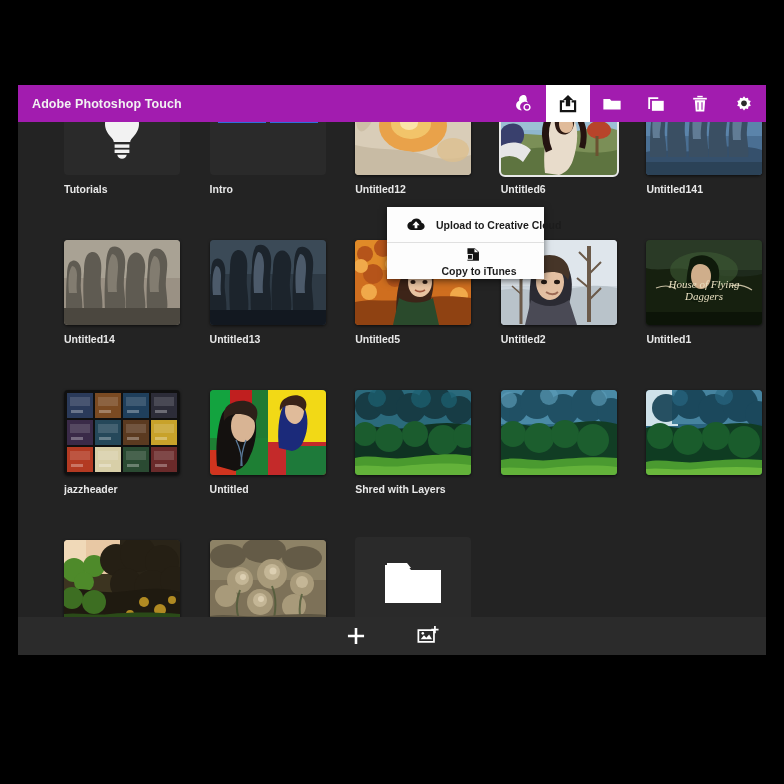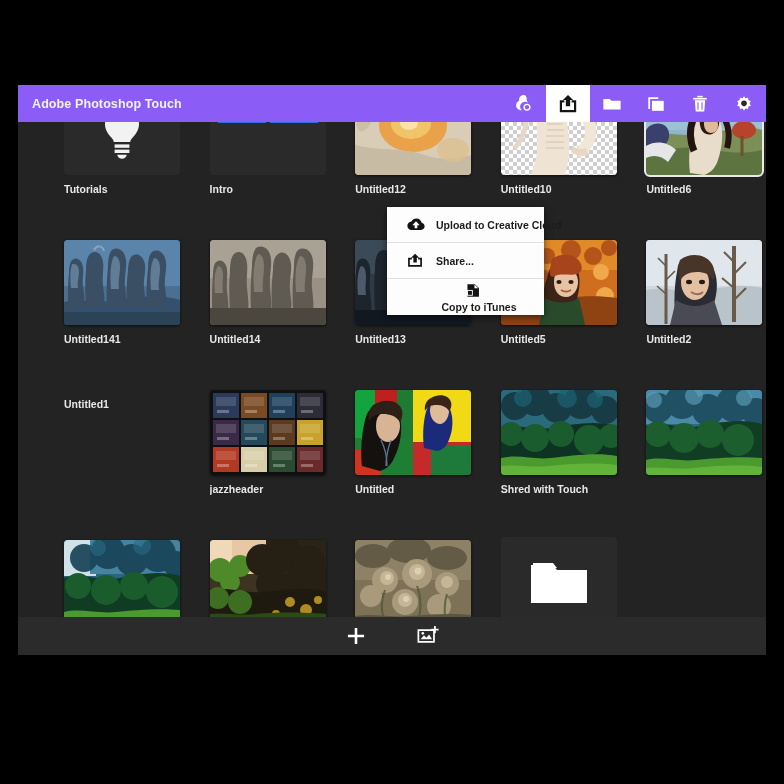--- a/index.html
+++ b/index.html
@@ -19,21 +19,21 @@
     width: 748px;
     height: 570px;
     background: #232323;
     overflow: hidden;
   }
 
   
   .titlebar {
     position: relative;
     height: 37px;
-    background: #8b5cf6;
+    background: #a21caf;
     display: flex;
     align-items: center;
   }
   .app-title {
     color: #f2f2f2;
     font-size: 12.5px;
     font-weight: bold;
     letter-spacing: .1px;
     margin-left: 14px;
     white-space: nowrap;
@@ -312,39 +312,20 @@
         <ellipse cx="58" cy="36" rx="34" ry="26" fill="#e9a24a"></ellipse>
         <ellipse cx="56" cy="34" rx="20" ry="15" fill="#f2c46a"></ellipse>
         <ellipse cx="54" cy="33" rx="9" ry="7" fill="#fbe3a8"></ellipse>
         <path d="M0 55c22 6 46 2 70 10 18 6 32 4 46 0v20H0z" fill="#c8bba4"></path>
         <path d="M12 10c10 8 8 22-2 30S-4 20 12 10z" fill="#cdbfa6"></path>
         <ellipse cx="98" cy="60" rx="16" ry="12" fill="#dcbf8e" opacity=".8"></ellipse>
                 </svg>
               </div>
             </div>
             <div class="caption">Untitled12</div>
-          </div>
-        </div>
-        <div class="cell">
-          <div class="cell-inner">
-            <div class="thumb-box">
-              <div class="thumb">
-                <div class="checker" style="width:116px;height:85px;">
-                  <svg class="art" width="116" height="85" viewBox="0 0 116 85" preserveAspectRatio="none">
-                    <path d="M44 0c-8 6-10 16-9 26 1 12 2 24 1 36-1 9-4 16-6 23h34c3-10 5-22 4-34-1-16-4-32-3-45-7-5-14-7-21-6z" fill="#efe3d4"></path>
-          <path d="M44 22c6 2 12 2 17 0l2 8c-6 3-13 3-20 0z" fill="#e1d2bf"></path>
-          <path d="M46 34h16M46 40h17M45 46h18M45 52h18M45 58h18" stroke="#d6c4ad" stroke-width="1.2"></path>
-          <path d="M64 18c8-4 17-3 24 4 7 7 9 18 6 28-3 9-9 15-16 18l-4-9c5-3 9-8 10-15 1-8-3-15-10-17-4-1-8 0-11 2z" fill="#f2e6d7"></path>
-          <path d="M72 56c4 3 9 4 13 2l3 6c-6 3-13 2-18-2z" fill="#e8d7c3"></path>
-          <path d="M22 0c4 10 5 22 3 34-2 10-6 18-11 24" stroke="#e6d8c6" stroke-width="5" fill="none"></path>
-                  </svg>
-                </div>
-              </div>
-            </div>
-            <div class="caption">Untitled10</div>
           </div>
         </div>
         <div class="cell">
           <div class="cell-inner">
             <div class="thumb-box">
               <div class="thumb selected">
                 <svg class="art" width="116" height="85" viewBox="0 0 116 85" preserveAspectRatio="none">
                   <rect width="116" height="85" fill="#8fb6cd"></rect>
         <path d="M0 0h116v40H0z" fill="#9cc0d4"></path>
         <path d="M0 46c20-6 40 2 62-2s36-10 54-4v45H0z" fill="#7b8f57"></path>
@@ -509,20 +490,39 @@
         <path d="M45 52c4 3 9 3 12 0" stroke="#9b6a55" stroke-width="1.8" fill="none"></path>
         <path d="M30 60c12 8 26 8 38 0l8 25H24z" fill="#4a4a55"></path>
                 </svg>
               </div>
             </div>
             <div class="caption">Untitled2</div>
           </div>
         </div>
         <div class="cell">
           <div class="cell-inner">
+            <div class="thumb-box">
+              <div class="thumb">
+                <svg class="art" width="116" height="85" viewBox="0 0 116 85" preserveAspectRatio="none">
+                  <rect width="116" height="85" fill="#1e2a1c"></rect>
+        <path d="M0 0h116v30H0z" fill="#2a3a26"></path>
+        <path d="M0 28c14 4 28-2 44 2s48 10 72 4v51H0z" fill="#16200f"></path>
+        <ellipse cx="58" cy="30" rx="34" ry="18" fill="#3d5a33" opacity=".6"></ellipse>
+        <path d="M46 18c10-6 22-2 26 8 3 9 0 20-4 27-3 6-8 9-14 10l-12-3c-3-13-1-28 1-35 1-5 1-6 3-7z" fill="#0f1a0b"></path>
+        <path d="M54 24c7 0 11 5 11 12s-4 13-10 13-10-6-10-13 3-12 9-12z" fill="#cfae8b"></path>
+        <g stroke="#d8cdb0" stroke-width="1.1" fill="none" opacity=".9">
+          <path d="M10 48c8-3 14-3 20 1"></path>
+                    <path d="M84 46c8-2 16 0 22 4"></path>
+        </g>
+        <text x="58" y="48" font-family="Liberation Serif, serif" font-size="11" fill="#e8dfc0" text-anchor="middle" font-style="italic">House of Flying</text>
+        <text x="58" y="60" font-family="Liberation Serif, serif" font-size="11" fill="#e8dfc0" text-anchor="middle" font-style="italic">Daggers</text>
+        <path d="M0 72h116v13H0z" fill="#0c1408"></path>
+                </svg>
+              </div>
+            </div>
             <div class="caption">Untitled1</div>
           </div>
         </div>
         <div class="cell">
           <div class="cell-inner">
             <div class="thumb-box">
               <div class="thumb">
                 <svg class="art" width="116" height="85" viewBox="0 0 116 85" preserveAspectRatio="none">
                   <rect width="116" height="85" fill="#101010"></rect>
                   <rect x="3" y="3" width="26" height="25" fill="#2a3a5a"></rect>
@@ -622,21 +622,21 @@
                     <circle cx="34" cy="48" r="14"></circle>
           <circle cx="60" cy="44" r="13"></circle>
                     <circle cx="88" cy="50" r="15"></circle>
           <circle cx="110" cy="46" r="12"></circle>
         </g>
         <path d="M0 68c18-4 32 2 50 0s46-6 66-2v19H0z" fill="#4a9a2e"></path>
         <path d="M0 76c16-2 30 2 48 0s44-4 68-1v10H0z" fill="#63b23a"></path>
                 </svg>
               </div>
             </div>
-            <div class="caption">Shred with Touch</div>
+            <div class="caption">Shred with Layers</div>
           </div>
         </div>
         <div class="cell">
           <div class="cell-inner">
             <div class="thumb-box">
               <div class="thumb">
                 <svg class="art" width="116" height="85" viewBox="0 0 116 85" preserveAspectRatio="none">
                   <rect width="116" height="85" fill="#2e6a84"></rect>
         <path d="M0 0h116v34H0z" fill="#4a8aa6"></path>
         <g fill="#1c4a5e" opacity=".9">
@@ -821,29 +821,20 @@
           <svg width="18" height="15" viewBox="0 0 20 16">
        <path d="M16.4 6.2C15.9 3.4 13.4 1.3 10.4 1.3c-2.4 0-4.5 1.3-5.5 3.3C2.2 4.9.4 6.9.4 9.3c0 2.6 2.1 4.7 4.8 4.7h10.4c2.2 0 4-1.8 4-4 0-2-1.4-3.6-3.2-3.8z"></path>
        <path d="M10 4.4l4.1 4.3h-2.6v3.6H8.5V8.7H5.9z" fill="#fdfdfd"></path>
      </svg>
         </div>
         <div class="menu-label">Upload to Creative Cloud</div>
       </div>
       <div class="menu-item">
         <div class="menu-icon">
           <svg width="18" height="15" viewBox="0 0 20 16">
-       <path d="M1.2 5h4.2v1.9H3.1v6.2h11.6V6.9h-2.3V5h4.2v10H1.2z"></path>
-       <path d="M9 .6l4.6 4.3h-2.7v5.4H7.1V4.9H4.4z"></path>
-     </svg>
-        </div>
-        <div class="menu-label">Share...</div>
-      </div>
-      <div class="menu-item">
-        <div class="menu-icon">
-          <svg width="18" height="15" viewBox="0 0 20 16">
        <path d="M1.6 1h8.2l4.6 4.3V15H1.6z"></path>
        <path d="M9.4 1.4v4h4.2z" fill="#fdfdfd"></path>
        <path d="M1.2 7.4h6.4v6.4H1.2z" fill="#fdfdfd"></path>
        <path d="M2.2 8.4h4.4v4.4H2.2z"></path>
      </svg>
         </div>
         <div class="menu-label">Copy to iTunes</div>
       </div>
     </div>
 

